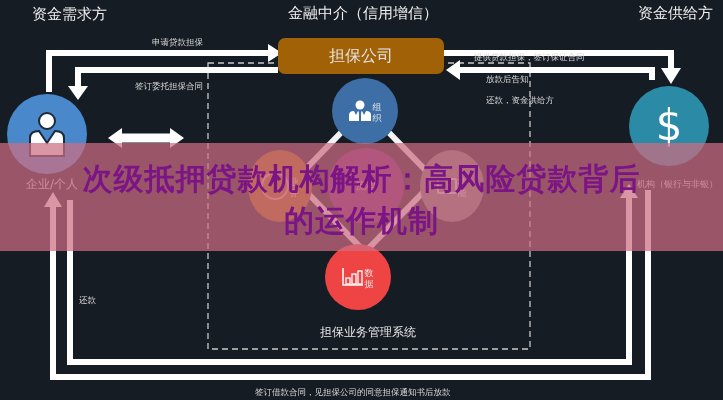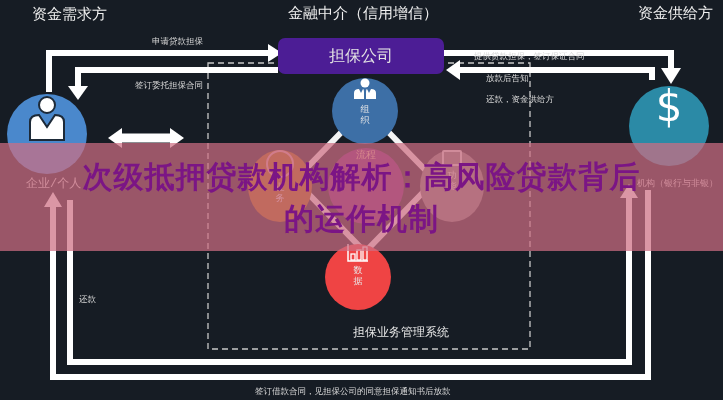--- a/index.html
+++ b/index.html
@@ -1,29 +1,29 @@
 <!DOCTYPE html>
 <html><head>
 <meta charset="utf-8">
 <style>
   html, body { margin:0; padding:0; }
   body { width:723px; height:400px; background:#161c24; position:relative; overflow:hidden;
          font-family:"DejaVu Sans","Liberation Sans",sans-serif; color:#e8e8e8; }
-  .abs { position:absolute;font-family:Liberation Mono, monospace; }
+  .abs { position:absolute; }
   .hdr { font-size:15px; color:#f0f0f0; white-space:nowrap; }
   .lbl { font-size:8.5px; color:#d8d8d8; white-space:nowrap; line-height:12px; }
   svg.lines { position:absolute; left:0; top:0; }
-  .guarantor { left:278px; top:38px; width:166px; height:36px; background:#4c1d95; border-radius:7px;
+  .guarantor { left:278px; top:38px; width:166px; height:36px; background:#a16207; border-radius:7px;
                display:flex; align-items:center; justify-content:center; font-size:16px; color:#e4e4e4; }
-  .circle { position:absolute; border-radius:50%; display:flex; flex-direction:column; align-items:center; justify-content:flex-start; }
+  .circle { position:absolute; border-radius:50%; display:flex; flex-direction:row; align-items:center; justify-content:center; }
   .node-small-lbl { font-size:9px; color:#e8e8e8; line-height:11px; text-align:center; width:10px; }
   .banner { left:0; top:143px; width:723px; height:108px; background:rgba(205,110,130,0.72); }
   .banner-text { left:0; top:158px; width:723px; text-align:center; font-size:30px; font-weight:bold;
                  color:#7b1585; line-height:42px; letter-spacing:1px; }
-  .sys-lbl { font-size:12px; color:#e8e8e8; white-space:nowrap;margin-left:33px; }
+  .sys-lbl { font-size:12px; color:#e8e8e8; white-space:nowrap; }
 </style>
 </head>
 <body>
 
 <div class="abs hdr" style="left:32px;top:5px;">资金需求方</div>
 <div class="abs hdr" style="left:288px;top:4px;">金融中介（信用增信）</div>
 <div class="abs hdr" style="left:638px;top:4px;">资金供给方</div>
 
 <svg class="lines" width="723" height="400">
 

